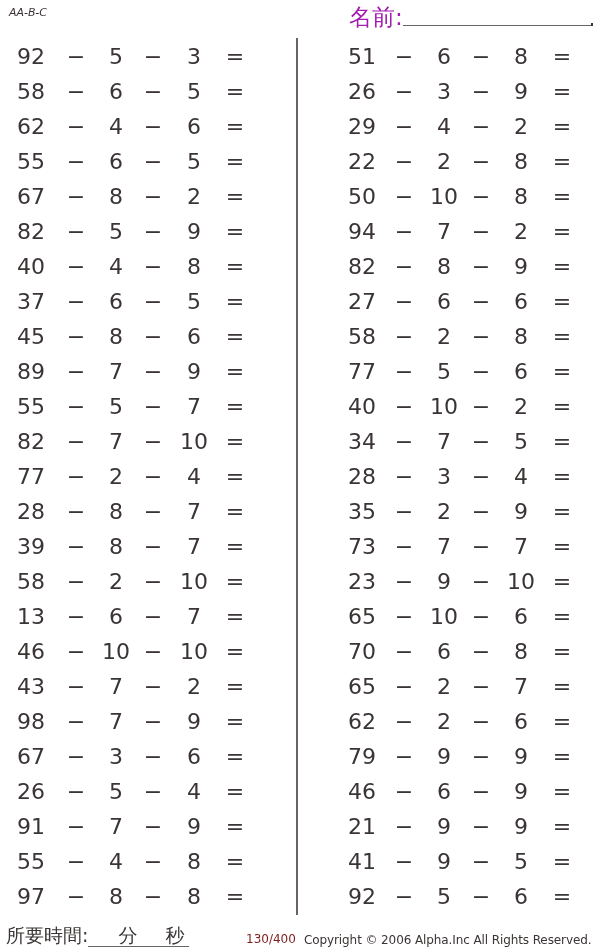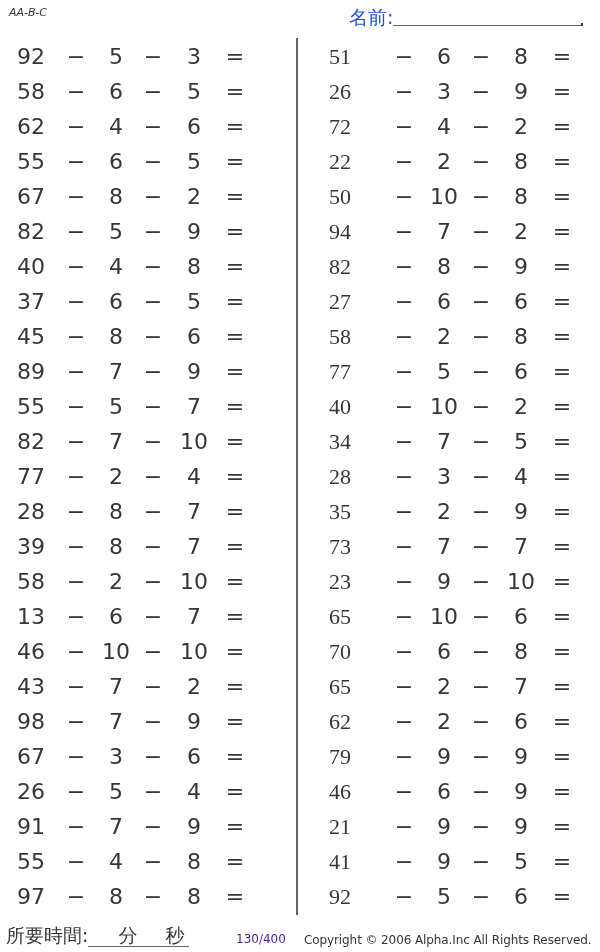--- a/index.html
+++ b/index.html
@@ -26,23 +26,23 @@
   }
   .name-area {
     position: absolute;
     left: 349px;
     top: 5px;
     height: 24px;
     display: flex;
     align-items: flex-end;
   }
   .name-label {
-    font-size: 19px;
+    font-size: 23px;
     line-height: 24px;
-    color: #1d4ed8;
+    color: #a21caf;
   }
   .name-line {
     width: 189px;
     height: 18px;
     border-bottom: 1px solid #6a6464;
     margin-bottom: 3px;
     position: relative;
   }
   .name-line::after {
     content: "";
@@ -79,21 +79,21 @@
     position: absolute;
     top: 0;
   }
   .left .a  { left: 17px;  width: 34px; text-align: left; }
   .left .m1 { left: 66px;  width: 20px; text-align: center; }
   .left .b  { left: 100px; width: 32px; text-align: center; }
   .left .m2 { left: 143px; width: 20px; text-align: center; }
   .left .c  { left: 178px; width: 32px; text-align: center; }
   .left .eq { left: 224px; width: 22px; text-align: center; }
 
-  .right .a  { left: 7px;  width: 34px; text-align: left; font-family: Liberation Serif, serif; }
+  .right .a  { left: 23px;  width: 34px; text-align: center; }
   .right .m1 { left: 72px;  width: 20px; text-align: center; }
   .right .b  { left: 106px; width: 32px; text-align: center; }
   .right .m2 { left: 149px; width: 20px; text-align: center; }
   .right .c  { left: 183px; width: 32px; text-align: center; }
   .right .eq { left: 229px; width: 22px; text-align: center; }
 
   .time-area {
     position: absolute;
     left: 6px;
     top: 922px;
@@ -118,24 +118,24 @@
     left: 30px;
     bottom: -1px;
   }
   .time-fill .unit-sec {
     position: absolute;
     left: 77px;
     bottom: -1px;
   }
   .footer-page {
     position: absolute;
-    left: 236px;
+    left: 246px;
     top: 932px;
     font-size: 12px;
-    color: #4c1d95;
+    color: #7f1d1d;
   }
   .footer-copy {
     position: absolute;
     left: 304px;
     top: 933px;
     font-size: 12px;
     color: #3a3434;
     white-space: nowrap;
     letter-spacing: -0.1px;
   }
@@ -365,21 +365,21 @@
     </div>
     <div class="row">
       <span class="a">26</span>
       <span class="m1">−</span>
       <span class="b">3</span>
       <span class="m2">−</span>
       <span class="c">9</span>
       <span class="eq">=</span>
     </div>
     <div class="row">
-      <span class="a">72</span>
+      <span class="a">29</span>
       <span class="m1">−</span>
       <span class="b">4</span>
       <span class="m2">−</span>
       <span class="c">2</span>
       <span class="eq">=</span>
     </div>
     <div class="row">
       <span class="a">22</span>
       <span class="m1">−</span>
       <span class="b">2</span>

